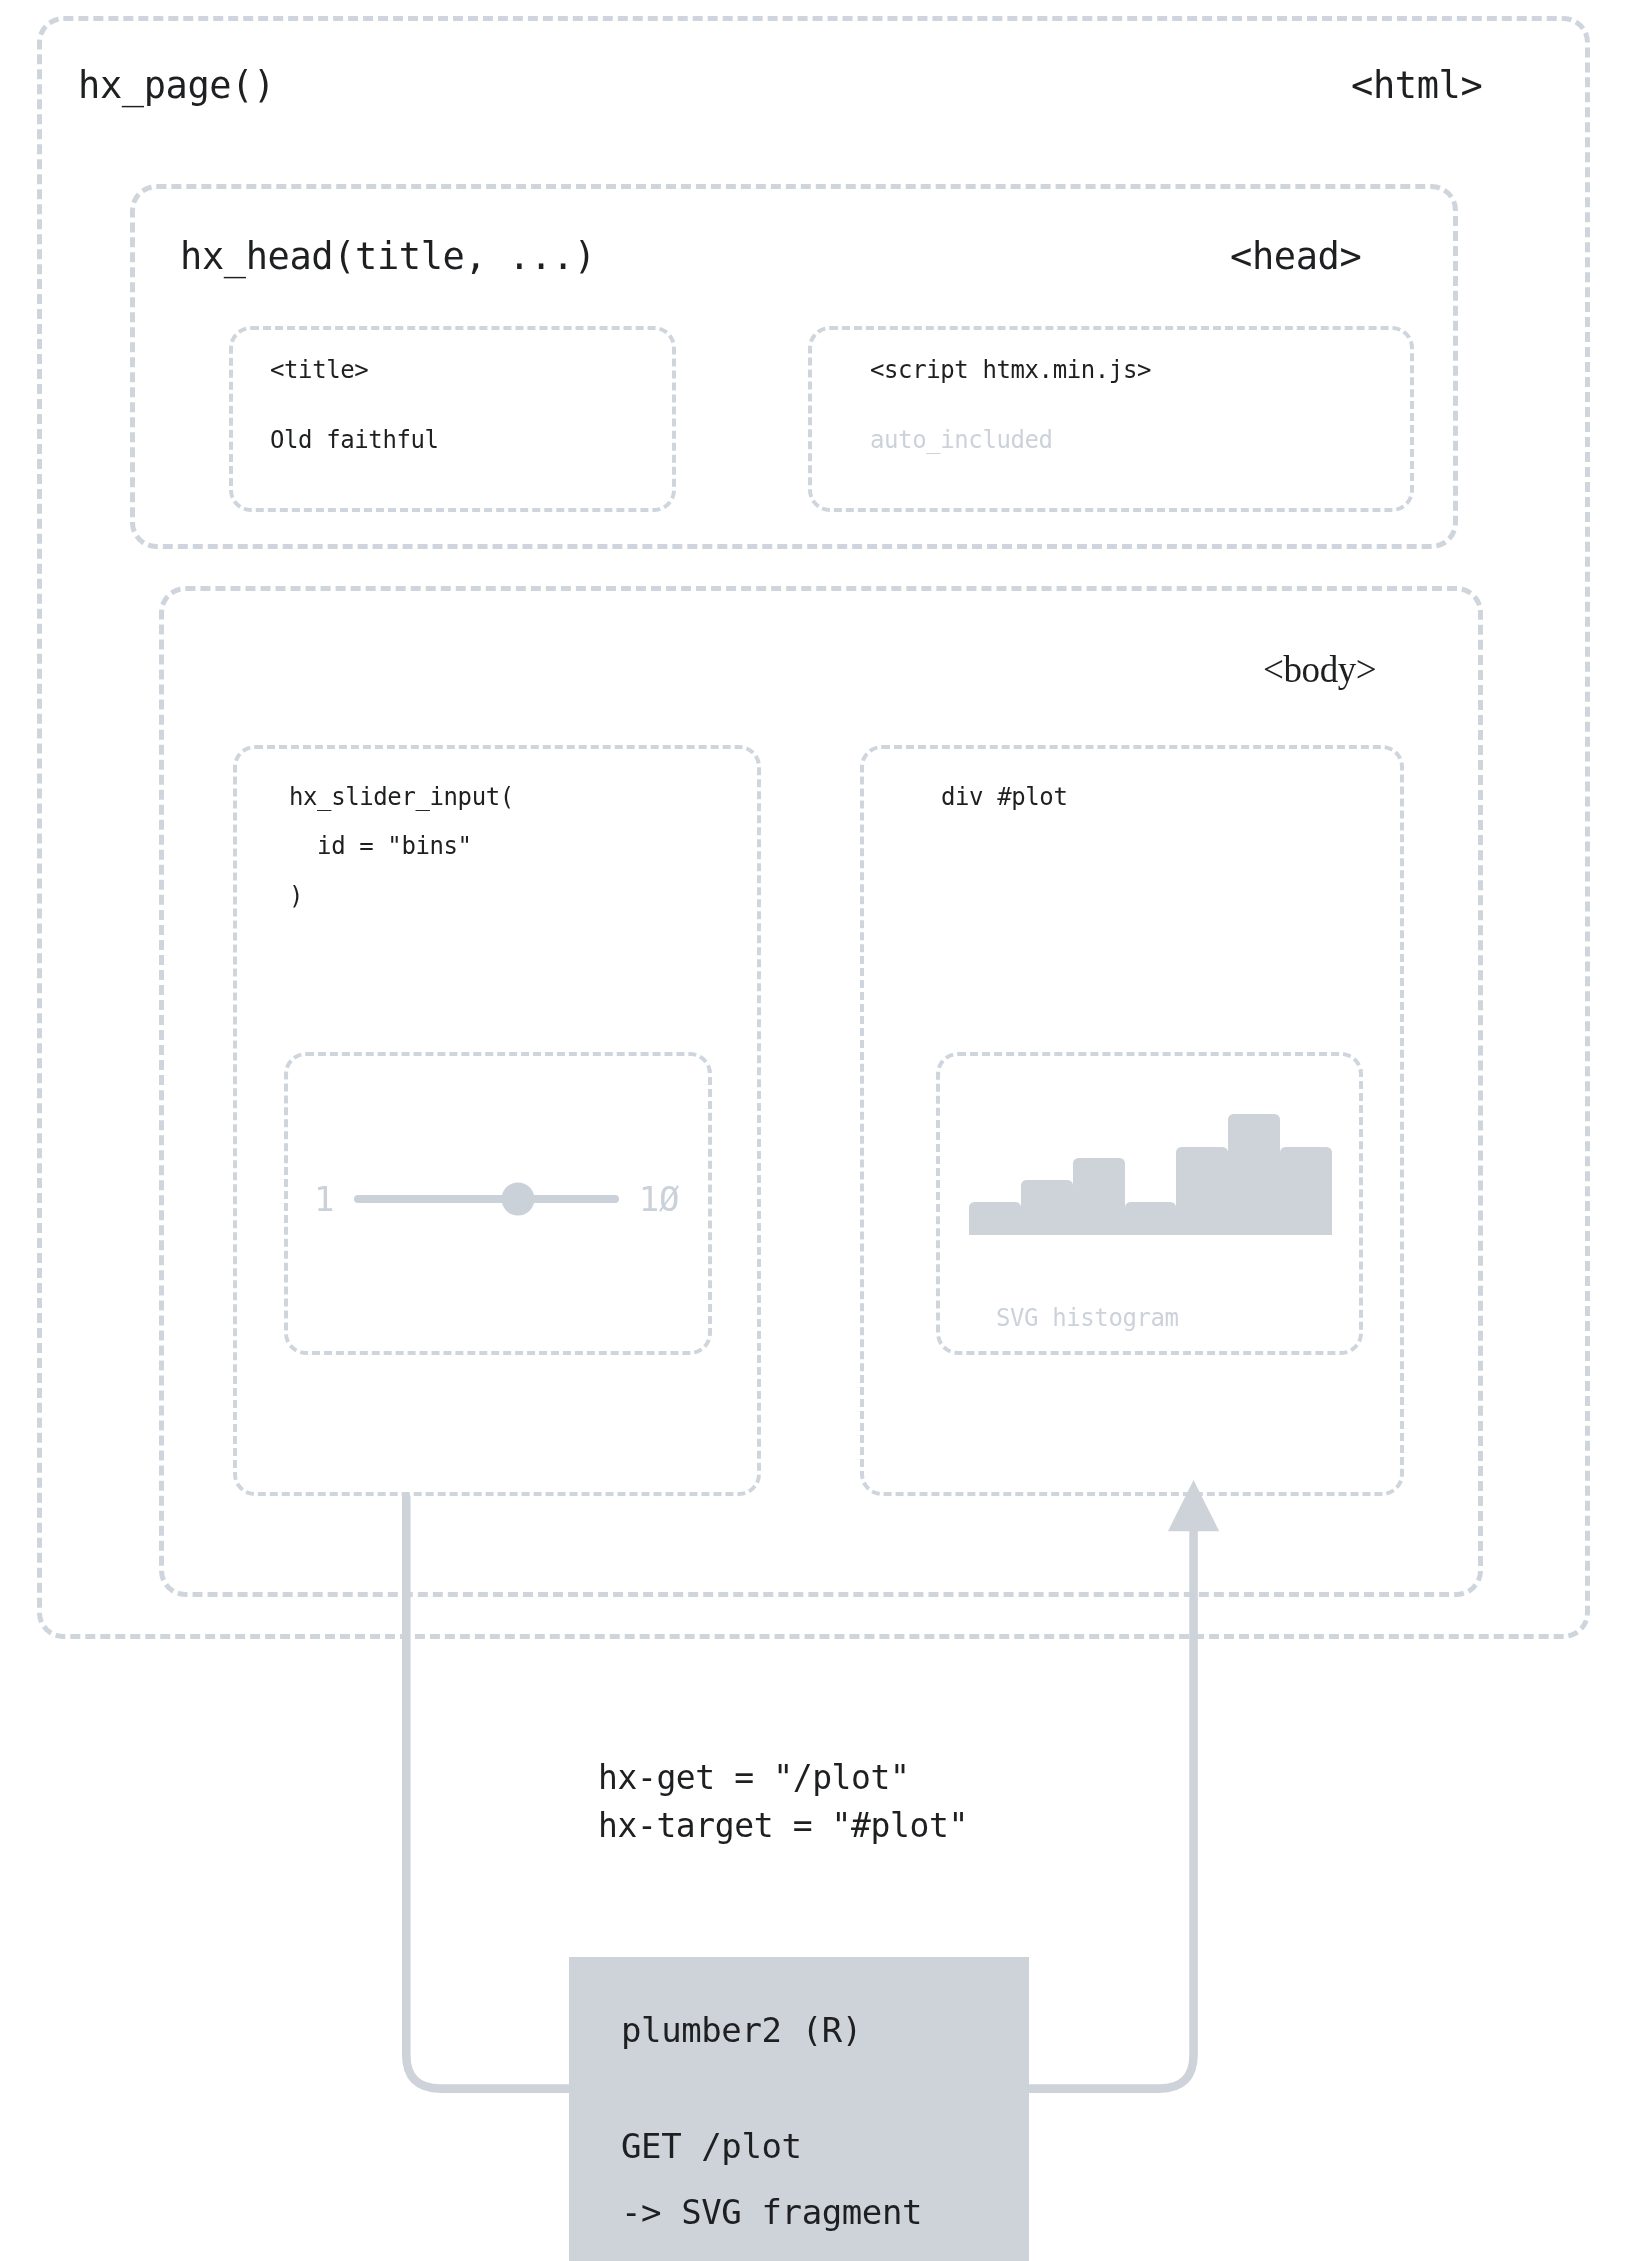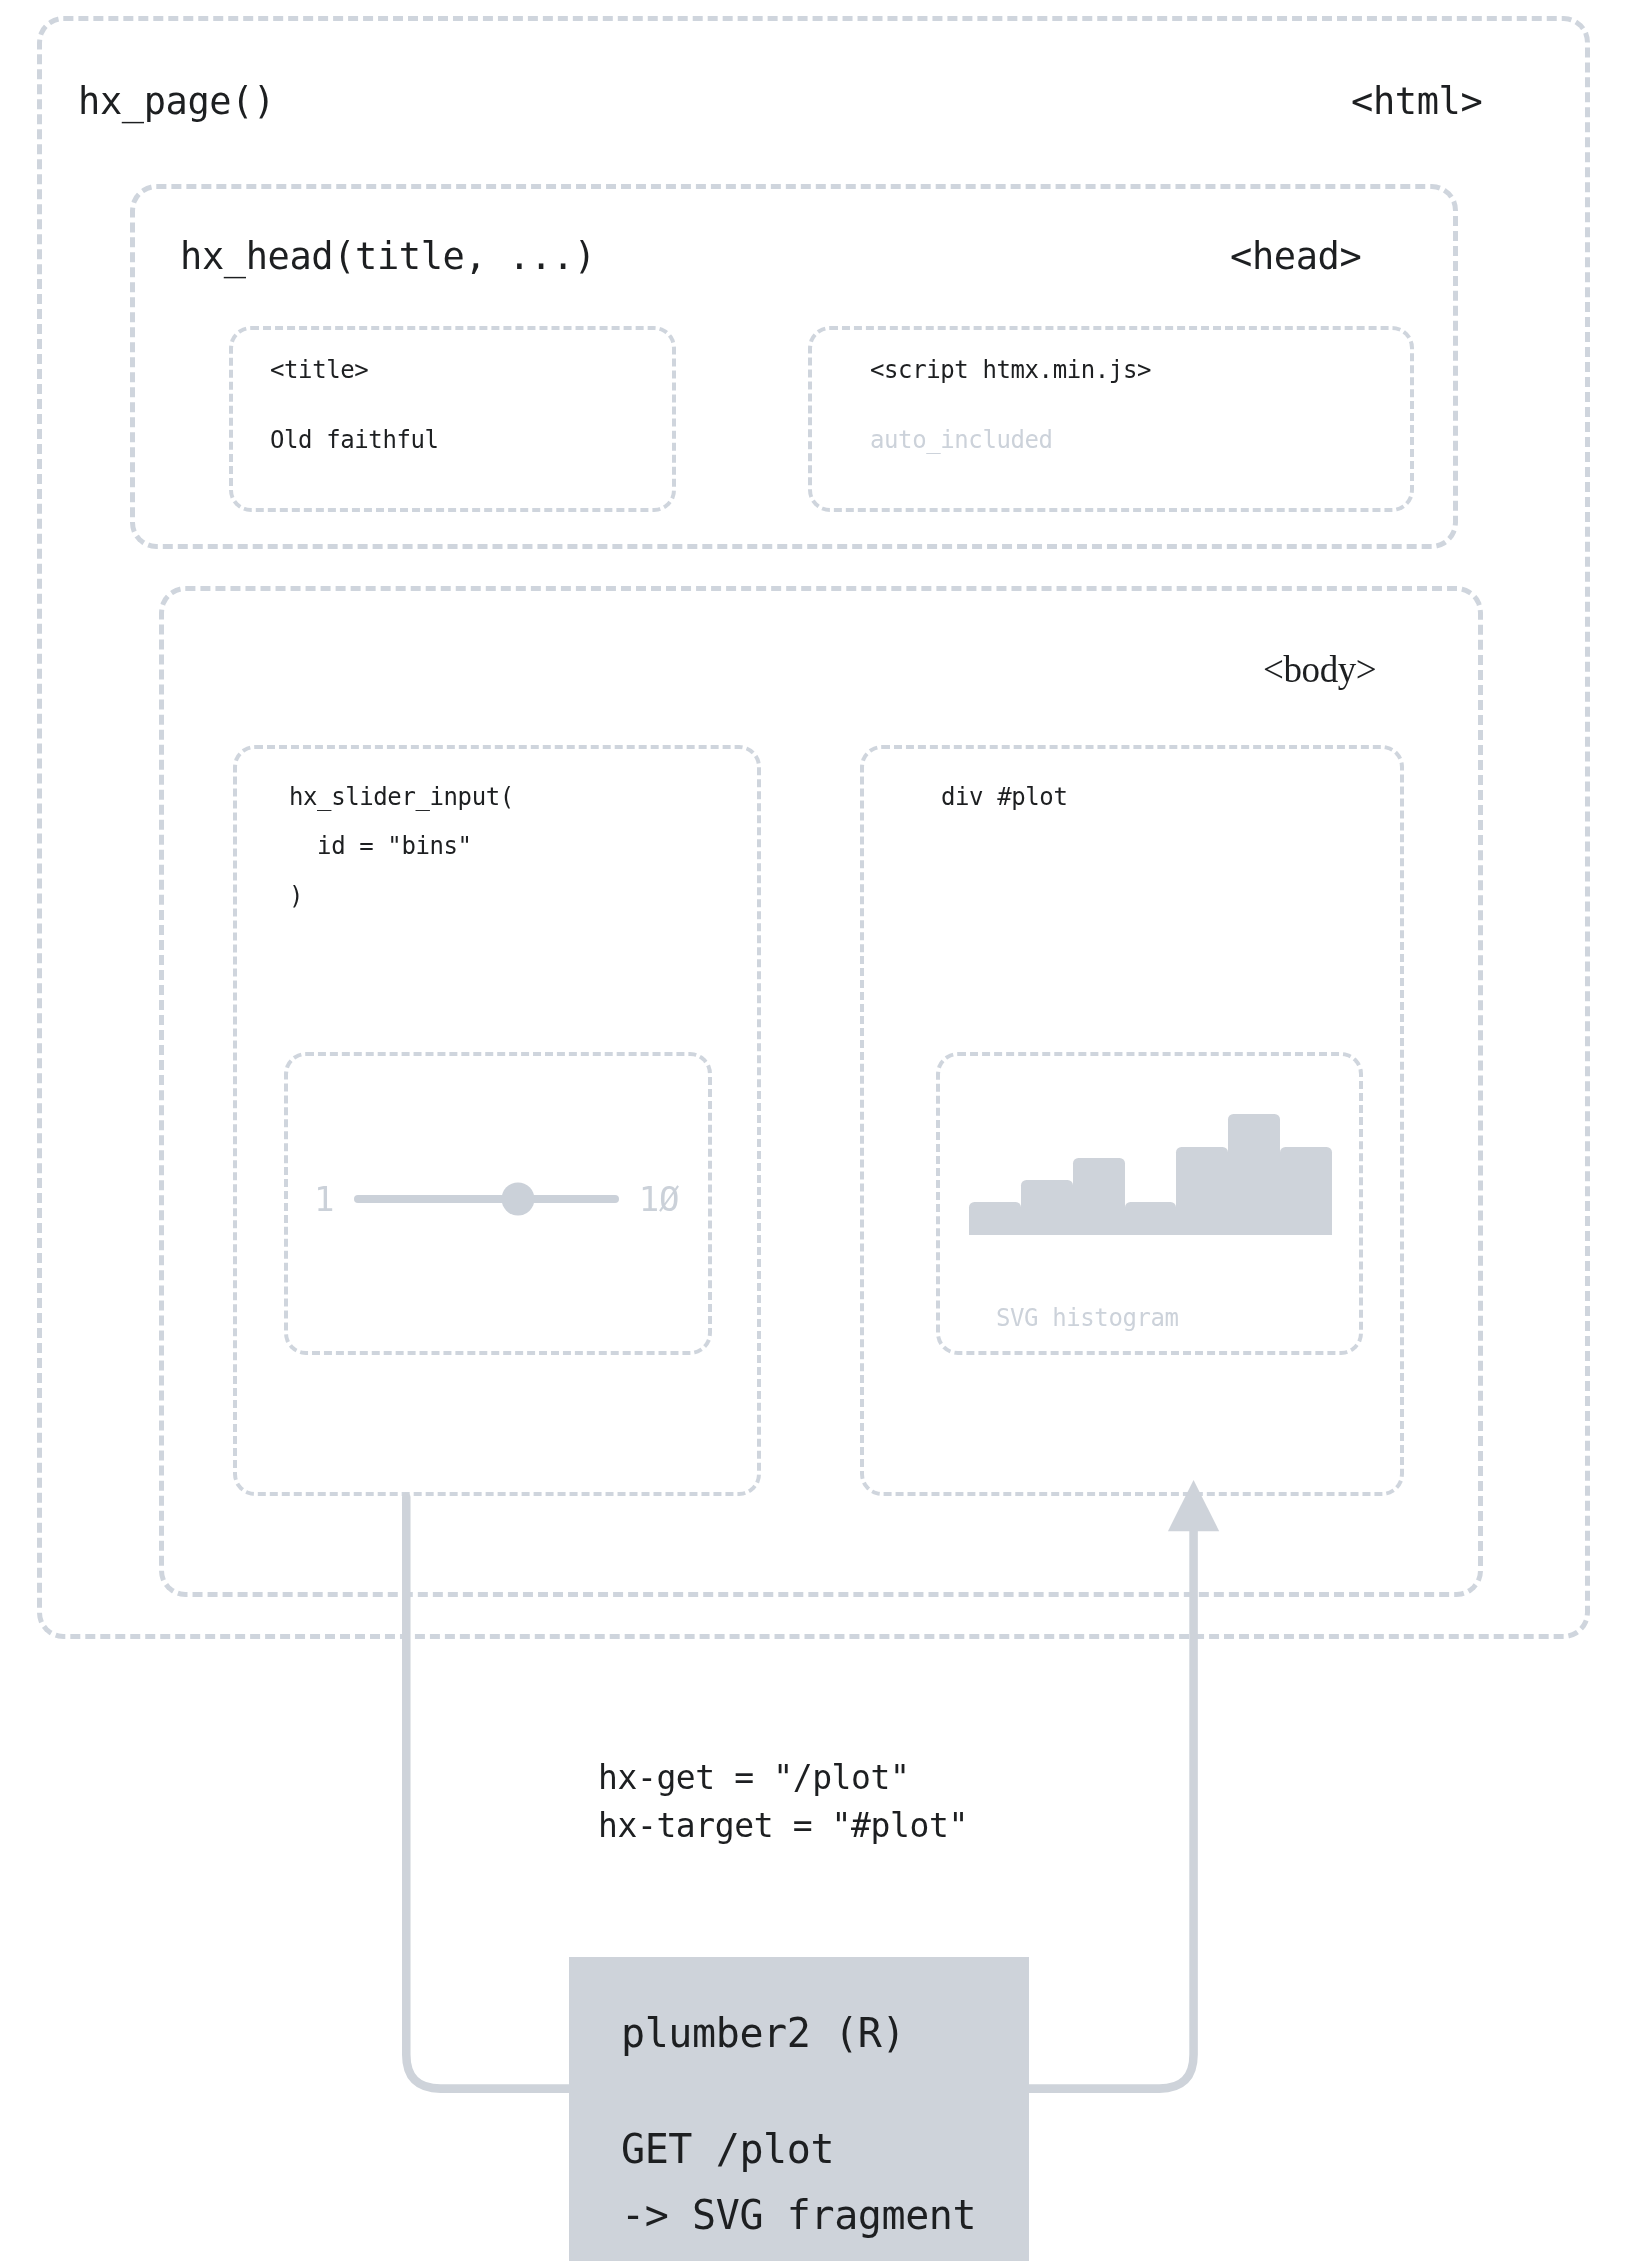--- a/index.html
+++ b/index.html
@@ -36,27 +36,27 @@
     position: absolute;
     color: #1d1f21;
     font-family: "DejaVu Sans Mono", "Liberation Mono", monospace;
     white-space: pre;
     line-height: 1.18;
     letter-spacing: -0.4px;
   }
   .lbl.muted { color: #ccd2da; }
   .lbl.slidernum { color: #cbd1d9; }
 
-  .t-html   { font-size: 37px; margin-top: 16px; }
+  .t-html   { font-size: 37px; }
   .t-head   { font-size: 37px; }
   .t-body   { font-size: 37px; font-family: Liberation Serif, serif; }
   .t-node   { font-size: 24px; }
   .t-small  { font-size: 34px; }
   .t-attr   { font-size: 33px; }
-  .t-plumb  { font-size: 40px; }
+  .t-plumb  { font-size: 34px; }
 
   
   .slider-wrap {
     position: absolute;
     display: flex;
     align-items: center;
     gap: 20px;
   }
   .slider-track {
     position: relative;

